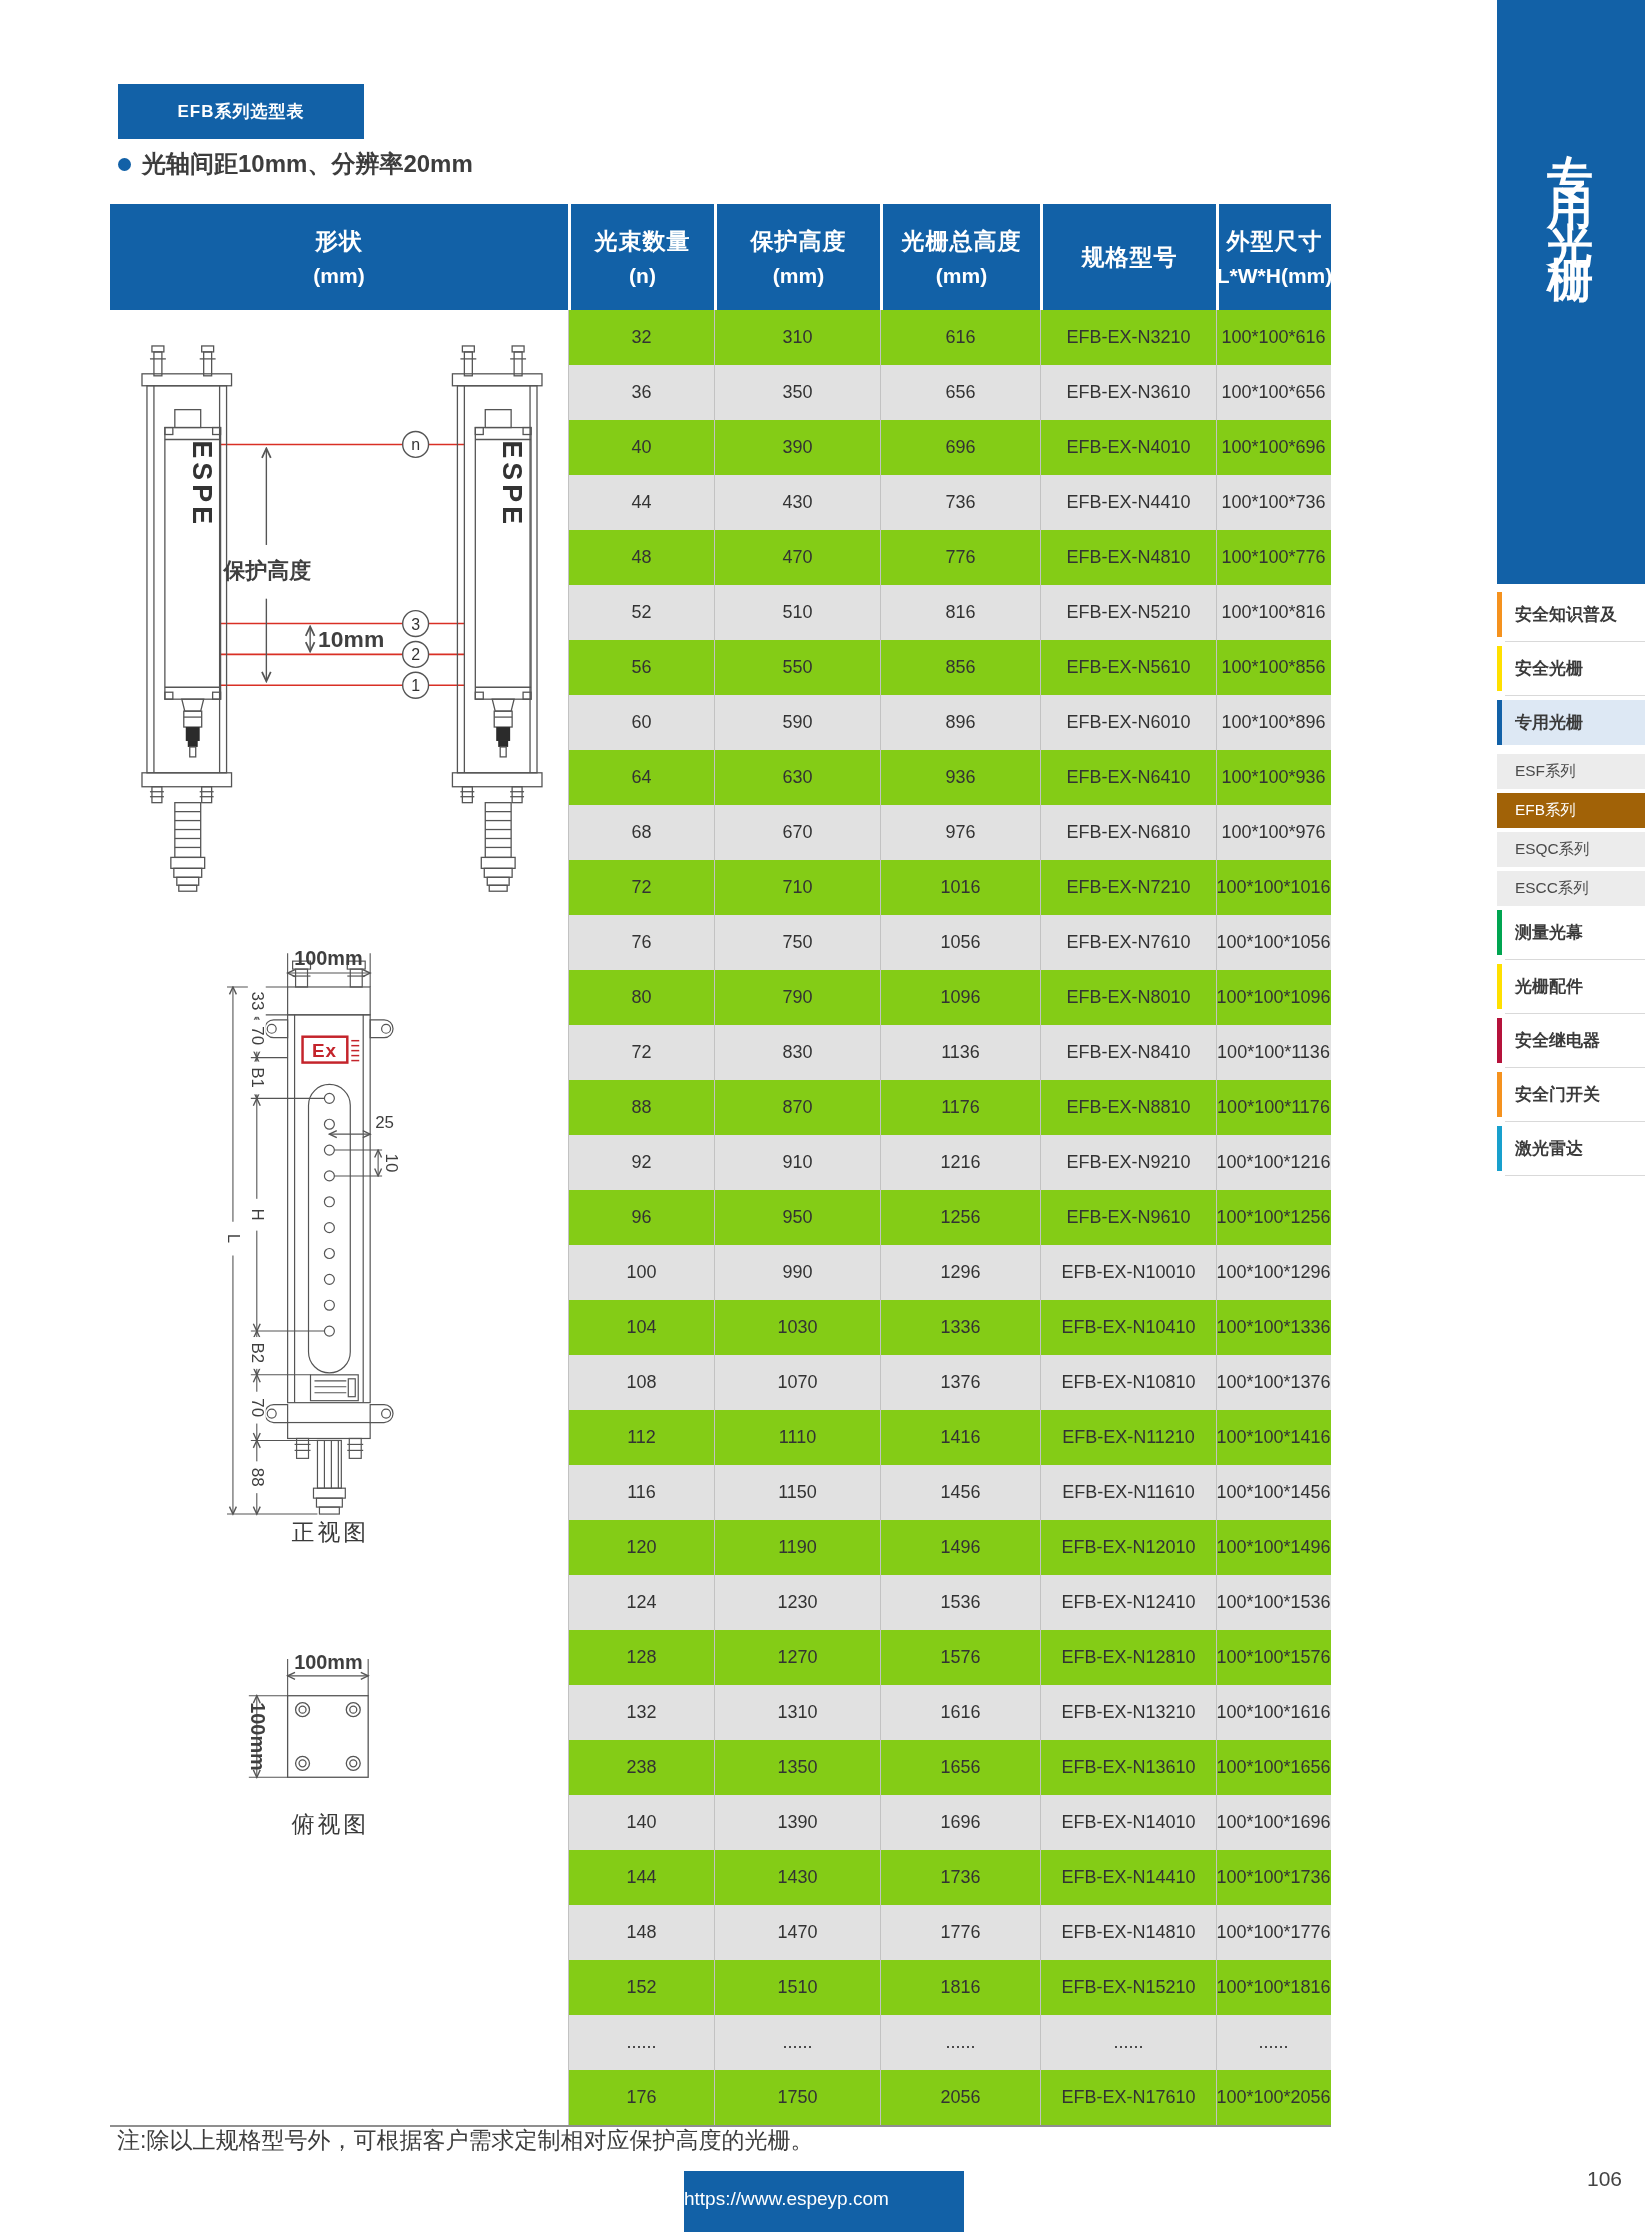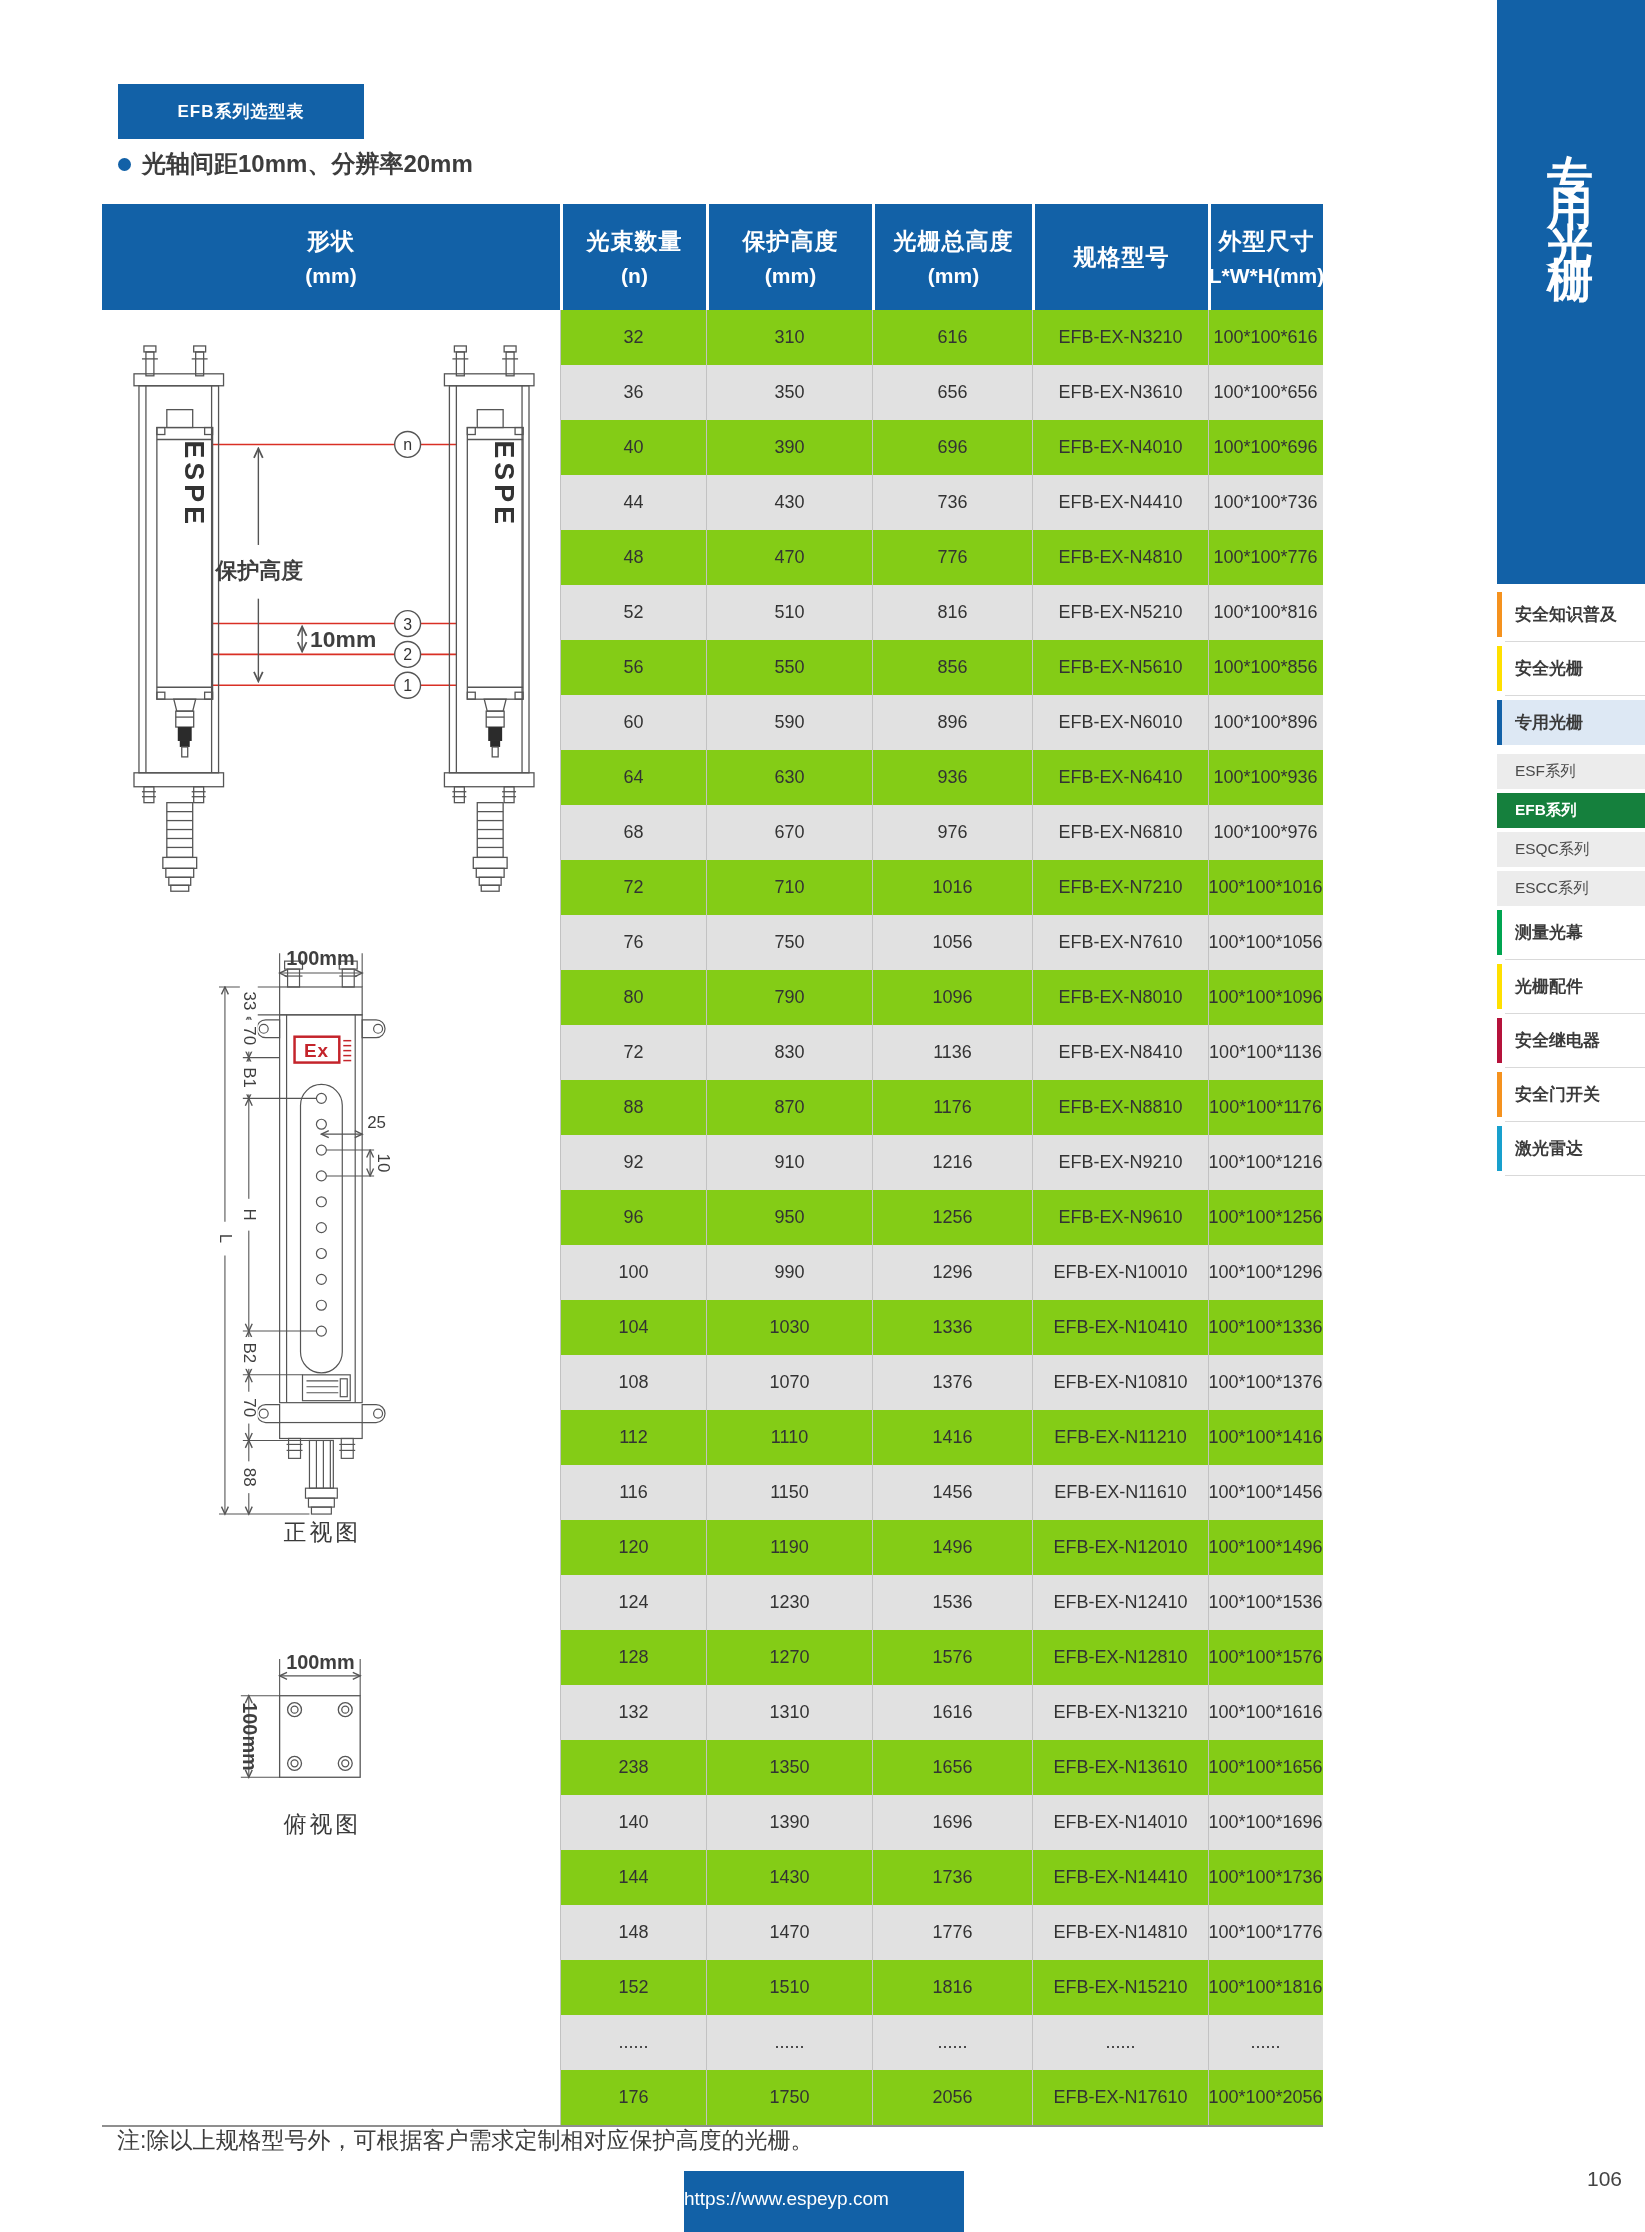--- a/index.html
+++ b/index.html
@@ -9,21 +9,21 @@
 
   
   .title-box { position:absolute; left:118px; top:84px; width:246px; height:55px;
     background:#1261a7; color:#fff; font-size:17px; font-weight:bold; letter-spacing:1px;
     display:flex; align-items:center; justify-content:center; }
   .subtitle { position:absolute; left:118px; top:149px; height:30px;
     display:flex; align-items:center; font-size:24px; font-weight:600; color:#3d3d3d; }
   .subtitle .dot { width:13px; height:13px; border-radius:50%; background:#1261a7; margin-right:11px; }
 
   
-  .seltable { position:absolute; left:102px; top:204px; width:1221px; border-bottom:2px solid #8f8f8f; }
+  .seltable { position:absolute; left:110px; top:204px; width:1221px; border-bottom:2px solid #8f8f8f; }
   .thead { display:grid; grid-template-columns:458px 146px 166px 160px 176px 114px;
     height:106px; background:#1261a7; }
   .hcell { display:flex; flex-direction:column; align-items:center; justify-content:center;
     color:#fff; font-weight:bold; gap:7px; }
   .hcell + .hcell { border-left:3px solid #fff; }
   .h1 { font-size:23px; letter-spacing:1px; }
   .h2 { font-size:21px; }
   .tbody { display:flex; }
   .shape-cell { width:458px; position:relative; background:#fff; }
   .rows { width:763px; }
@@ -48,21 +48,21 @@
   .side-menu { position:absolute; left:1497px; top:592px; width:148px; }
   .menu-item { position:relative; display:flex; align-items:center; padding-left:18px; }
   .menu-item.bar, .menu-item.bar-active { height:45px; margin-bottom:9px;
     font-size:17px; font-weight:bold; color:#3a3a3a; }
   .menu-item.bar::after { content:""; position:absolute; left:8px; right:0; bottom:-5px;
     height:1px; background:#d9d9d9; }
   .menu-item.bar-active { background:#dde8f4; }
   .accent { position:absolute; left:0; top:0; bottom:0; width:5px; }
   .menu-item.sub, .menu-item.sub-active { height:35px; margin-bottom:4px; background:#ececec;
     font-size:15.4px; color:#4a4a4a; }
-  .menu-item.sub-active { background:#15803d; color:#fff;font-weight:bold; }
+  .menu-item.sub-active { background:#a16207; color:#fff; }
 
   svg { position:absolute; }
   svg text { font-family:"Liberation Sans","DejaVu Sans",sans-serif; }
 </style>
 </head>
 <body>
 
 <svg width="0" height="0">
   <defs>
     <marker id="dimarrow" viewBox="0 0 10 10" markerWidth="9" markerHeight="9" refX="8.5" refY="5" orient="auto-start-reverse">

